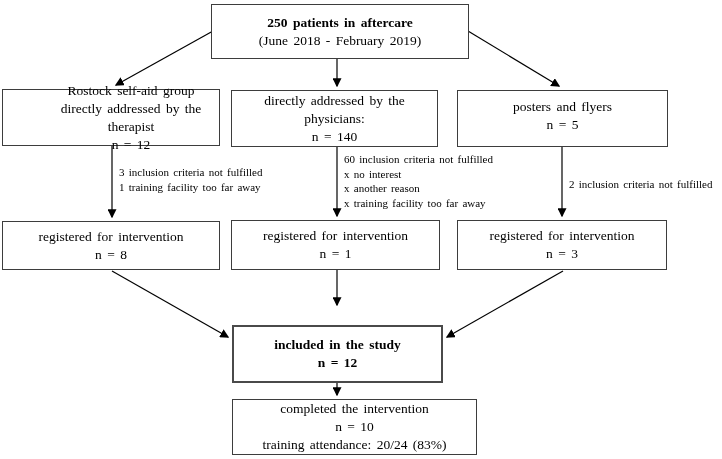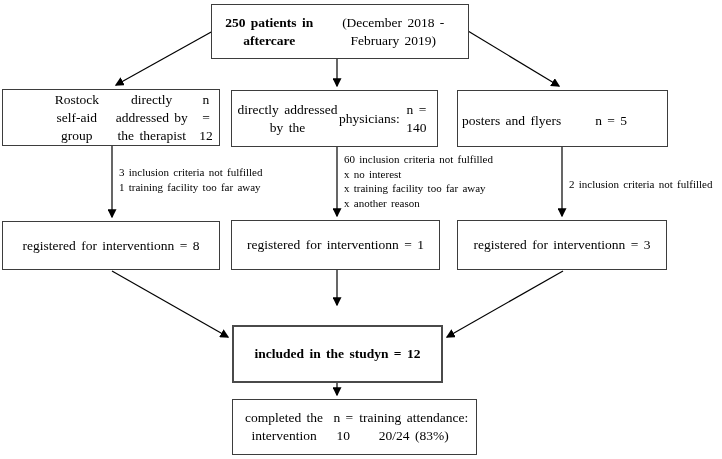--- a/index.html
+++ b/index.html
@@ -17,20 +17,21 @@
     position: absolute;
     left: 0; top: 0;
     width: 722px; height: 459px;
     pointer-events: none;
   }
   .box {
     position: absolute;
     border: 1.6px solid #3d3d3d;
     background: #ffffff;
     display: flex;
+    flex-direction: column;
     align-items: center;
     justify-content: center;
     text-align: center;
     font-size: 13.5px;
     line-height: 18px;
     padding: 2px 4px;
     word-spacing: 2px;
   }
   .box.bold { font-weight: bold; margin-top: 16px; }
   .box.top-align { justify-content: flex-start; padding-top: 7px; }
@@ -39,21 +40,21 @@
   .note {
     position: absolute;
     font-size: 11px;
     line-height: 14.5px;
     white-space: nowrap;
     word-spacing: 1.5px;
   }
   #box-top      { left: 211px; top: 4px;   width: 258px; height: 55px; }
   #box-src-l    { left: 2px;   top: 89px;  width: 218px; height: 57px; padding-left: 44px; }
   #box-src-m    { left: 231px; top: 90px;  width: 207px; height: 57px; }
-  #box-src-r    { left: 457px; top: 90px;  width: 211px; height: 57px; gap: 34px; }
+  #box-src-r    { left: 457px; top: 90px;  width: 211px; height: 57px; }
   #box-reg-l    { left: 2px;   top: 221px; width: 218px; height: 49px; }
   #box-reg-m    { left: 231px; top: 220px; width: 209px; height: 50px; }
   #box-reg-r    { left: 457px; top: 220px; width: 210px; height: 50px; }
   #box-included { left: 232px; top: 309px; width: 211px; height: 58px; }
   #box-completed{ left: 232px; top: 399px; width: 245px; height: 56px; }
   #note-left   { left: 119px; top: 165px; }
   #note-middle { left: 344px; top: 152px; }
   #note-right  { left: 569px; top: 177px; }
 </style>
 </head>
@@ -74,21 +75,21 @@
     <line x1="337" y1="147" x2="337" y2="216" stroke="#000" stroke-width="1.2" marker-end="url(#ah)"></line>
     <line x1="562" y1="147" x2="562" y2="216" stroke="#000" stroke-width="1.2" marker-end="url(#ah)"></line>
     <line x1="112" y1="271" x2="228" y2="337" stroke="#000" stroke-width="1.2" marker-end="url(#ah)"></line>
     <line x1="337" y1="270" x2="337" y2="305" stroke="#000" stroke-width="1.2" marker-end="url(#ah)"></line>
     <line x1="563" y1="271" x2="447" y2="337" stroke="#000" stroke-width="1.2" marker-end="url(#ah)"></line>
     <line x1="337" y1="367" x2="337" y2="395" stroke="#000" stroke-width="1.2" marker-end="url(#ah)"></line>
   </svg>
 
   <div class="box" id="box-top">
     <div class="bold-line">250 patients in aftercare</div>
-    <div>(December 2018 - February 2019)</div>
+    <div>(June 2018 - February 2019)</div>
   </div>
 
   <div class="box" id="box-src-l">
     <div>Rostock self-aid group</div>
     <div>directly addressed by the therapist</div>
     <div>n = 12</div>
   </div>
 
   <div class="box" id="box-src-m">
     <div>directly addressed by the</div>
@@ -102,22 +103,22 @@
   </div>
 
   <div class="note" id="note-left">
     <div>3 inclusion criteria not fulfilled</div>
     <div>1 training facility too far away</div>
   </div>
 
   <div class="note" id="note-middle">
     <div>60 inclusion criteria not fulfilled</div>
     <div>x no interest</div>
+    <div>x another reason</div>
     <div>x training facility too far away</div>
-    <div>x another reason</div>
   </div>
 
   <div class="note" id="note-right">
     <div>2 inclusion criteria not fulfilled</div>
   </div>
 
   <div class="box" id="box-reg-l">
     <div>registered for intervention</div>
     <div>n = 8</div>
   </div>

